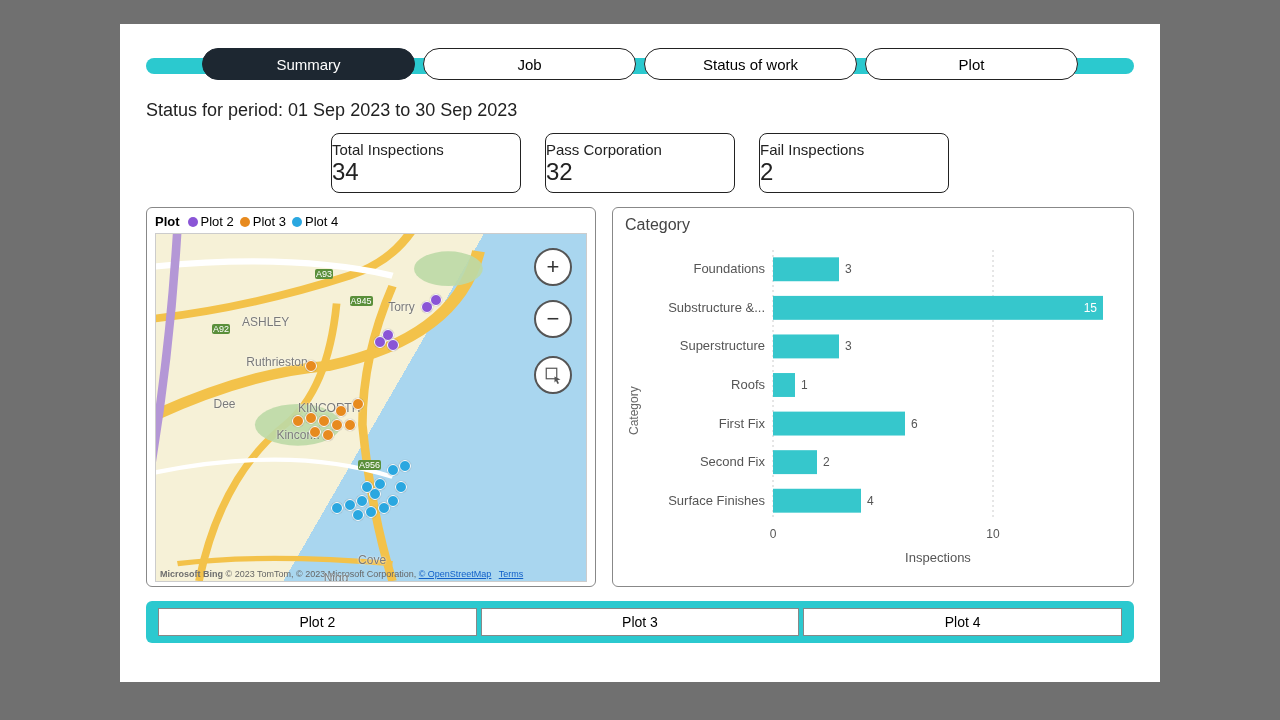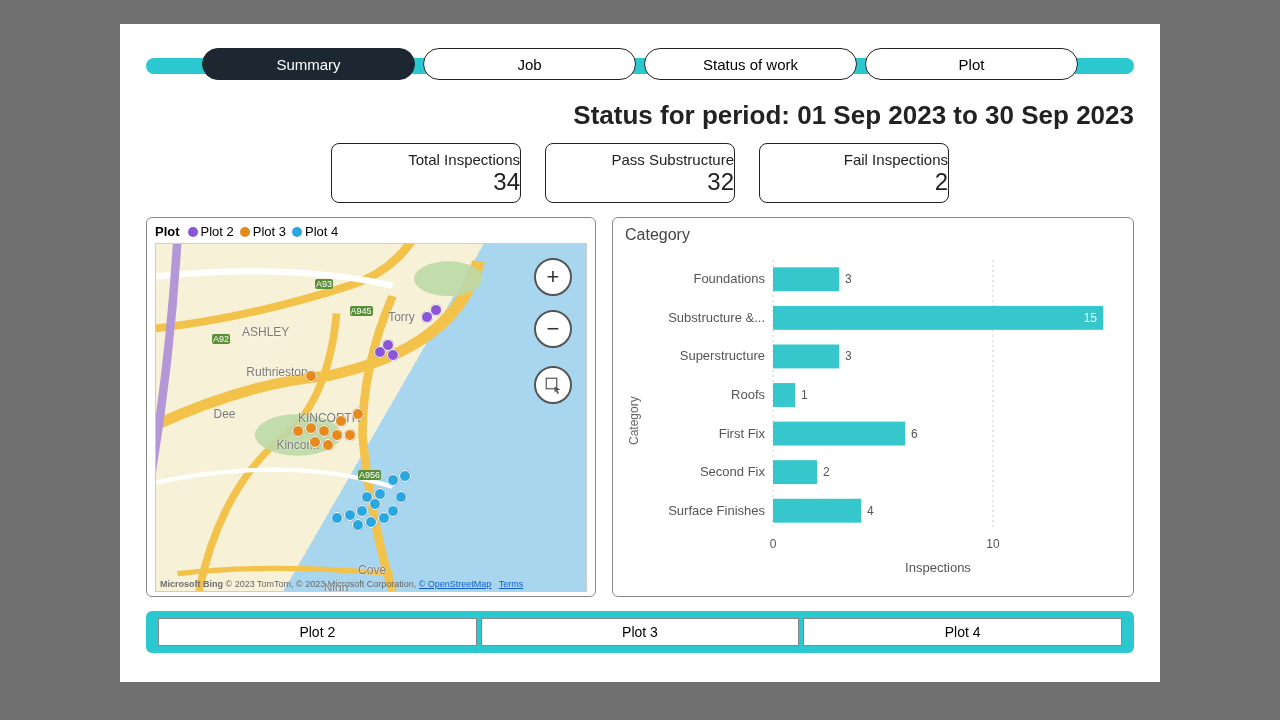--- a/index.html
+++ b/index.html
@@ -52,41 +52,41 @@
     font-size: 15px;
     cursor: pointer;
   }
   .tab.active {
     background: #1d2731;
     color: #fff;
     border-color: #1d2731;
   }
   
   .title {
-    text-align: right;
-    font-size: 26px;
-    font-weight: 700;
+    text-align: left;
+    font-size: 18px;
+    font-weight: 400;
     color: #222;
     margin-bottom: 12px;
   }
   
   .kpis {
     display: flex;
     justify-content: center;
     gap: 24px;
     margin-bottom: 14px;
   }
   .kpi {
     width: 190px;
     height: 60px;
     border: 1px solid #222;
     border-radius: 8px;
     display: flex;
     flex-direction: column;
-    align-items: flex-end;
+    align-items: flex-start;
     justify-content: center;
   }
   .kpi-label { font-size: 15px; color: #222; }
   .kpi-value { font-size: 24px; color: #222; }
   
   .middle {
     display: flex;
     gap: 16px;
     height: 380px;
   }
@@ -236,21 +236,21 @@
   </div>
 
   <div class="title">Status for period: 01 Sep 2023 to 30 Sep 2023</div>
 
   <div class="kpis" id="kpis">
       <div class="kpi">
         <div class="kpi-label">Total Inspections</div>
         <div class="kpi-value">34</div>
       </div>
       <div class="kpi">
-        <div class="kpi-label">Pass Substructure</div>
+        <div class="kpi-label">Pass Corporation</div>
         <div class="kpi-value">32</div>
       </div>
       <div class="kpi">
         <div class="kpi-label">Fail Inspections</div>
         <div class="kpi-value">2</div>
       </div>
     </div>
 
   <div class="middle">
 

